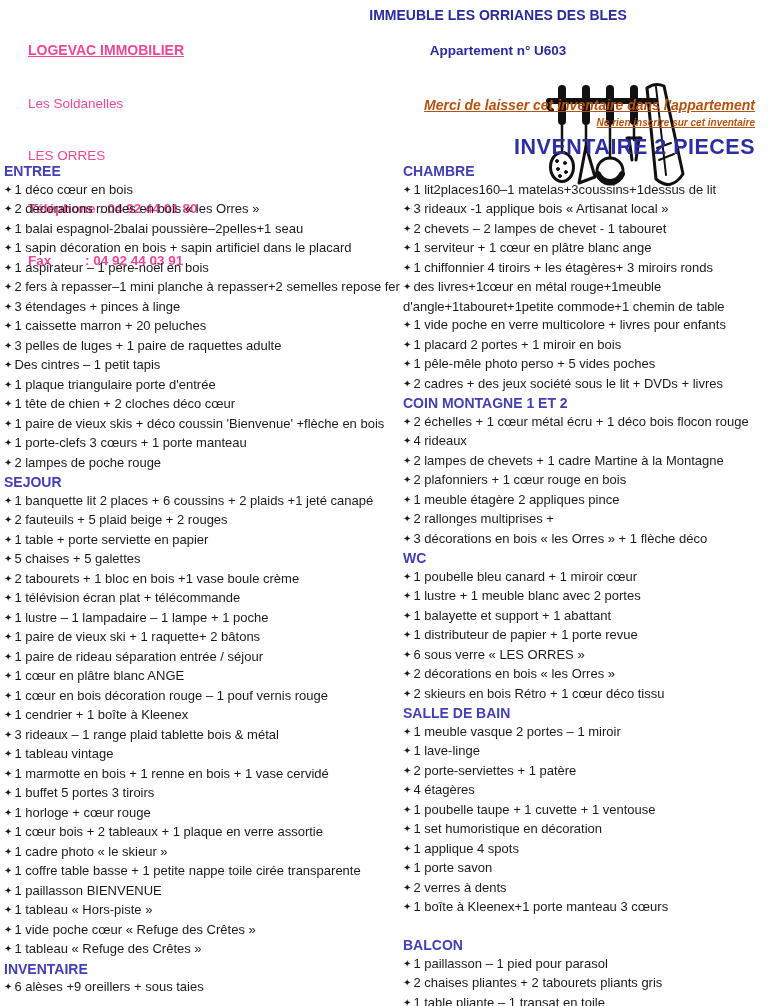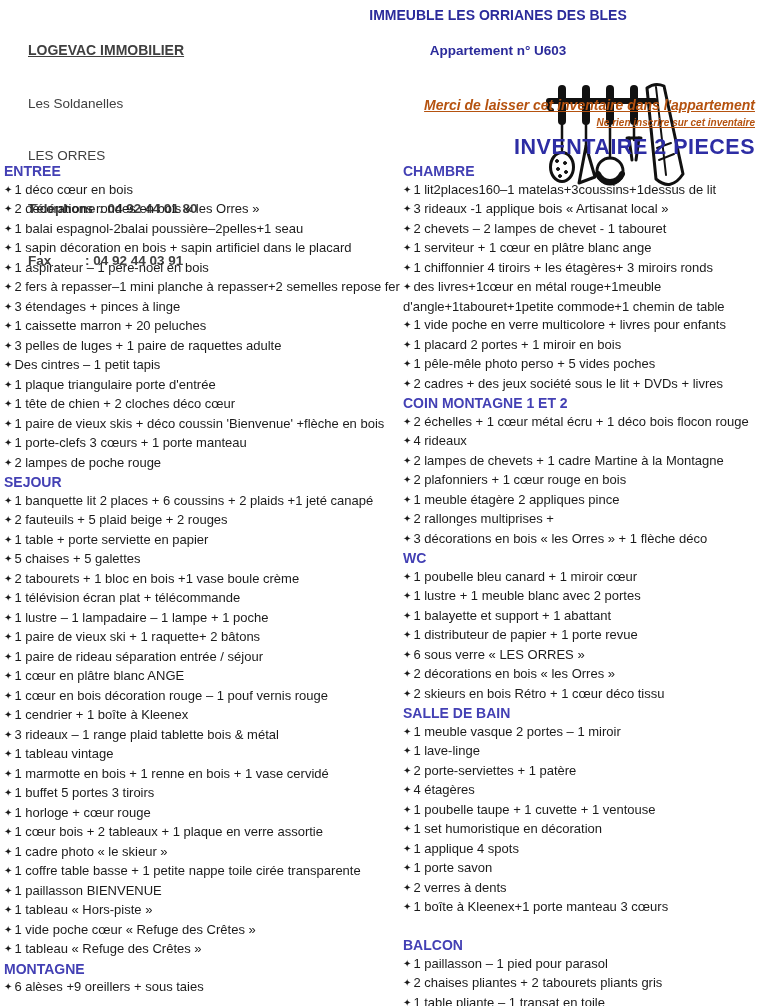--- a/index.html
+++ b/index.html
@@ -6,21 +6,21 @@
   .page{
     position:relative;
     width:768px;height:1006px;
     background:#ffffff;
     font-family:"Liberation Sans", sans-serif;
     overflow:hidden;
   }
   
   .hdr-left{
     position:absolute;left:28px;top:7px;
-    color:#404040;font-size:13.5px;line-height:17.5px;
+    color:#ec4899;font-size:13.5px;line-height:17.5px;
     white-space:pre;
   }
   .company{font-size:14px;font-weight:bold;text-decoration:underline;}
   .hdr-bold{font-weight:bold;}
   .hdr-right{
     position:absolute;left:352px;top:7px;width:292px;
     text-align:center;color:#2b2b9b;font-weight:bold;font-size:14px;line-height:17.5px;
   }
   .apartment{margin-top:17px;font-size:13.5px;}
   .notice{
@@ -157,21 +157,21 @@
         <div class="item">1 marmotte en bois + 1 renne en bois + 1 vase cervidé</div>
         <div class="item">1 buffet 5 portes 3 tiroirs</div>
         <div class="item">1 horloge + cœur rouge</div>
         <div class="item">1 cœur bois + 2 tableaux + 1 plaque en verre assortie</div>
         <div class="item">1 cadre photo « le skieur »</div>
         <div class="item">1 coffre table basse + 1 petite nappe toile cirée transparente</div>
         <div class="item">1 paillasson BIENVENUE</div>
         <div class="item">1 tableau « Hors-piste »</div>
         <div class="item">1 vide poche cœur « Refuge des Crêtes »</div>
         <div class="item">1 tableau « Refuge des Crêtes »</div>
-        <div class="section-heading">MONTAGNE</div>
+        <div class="section-heading">INVENTAIRE</div>
         <div class="item">6 alèses +9 oreillers + sous taies</div>
       </div>
     <div class="col-right">
         <div class="section-heading">CHAMBRE</div>
         <div class="item">1 lit2places160–1 matelas+3coussins+1dessus de lit</div>
         <div class="item">3 rideaux -1 applique bois « Artisanat local »</div>
         <div class="item">2 chevets – 2 lampes de chevet - 1 tabouret</div>
         <div class="item">1 serviteur + 1 cœur en plâtre blanc ange</div>
         <div class="item">1 chiffonnier 4 tiroirs + les étagères+ 3 miroirs ronds</div>
         <div class="item">des livres+1cœur en métal rouge+1meuble d'angle+1tabouret+1petite commode+1 chemin de table</div>

